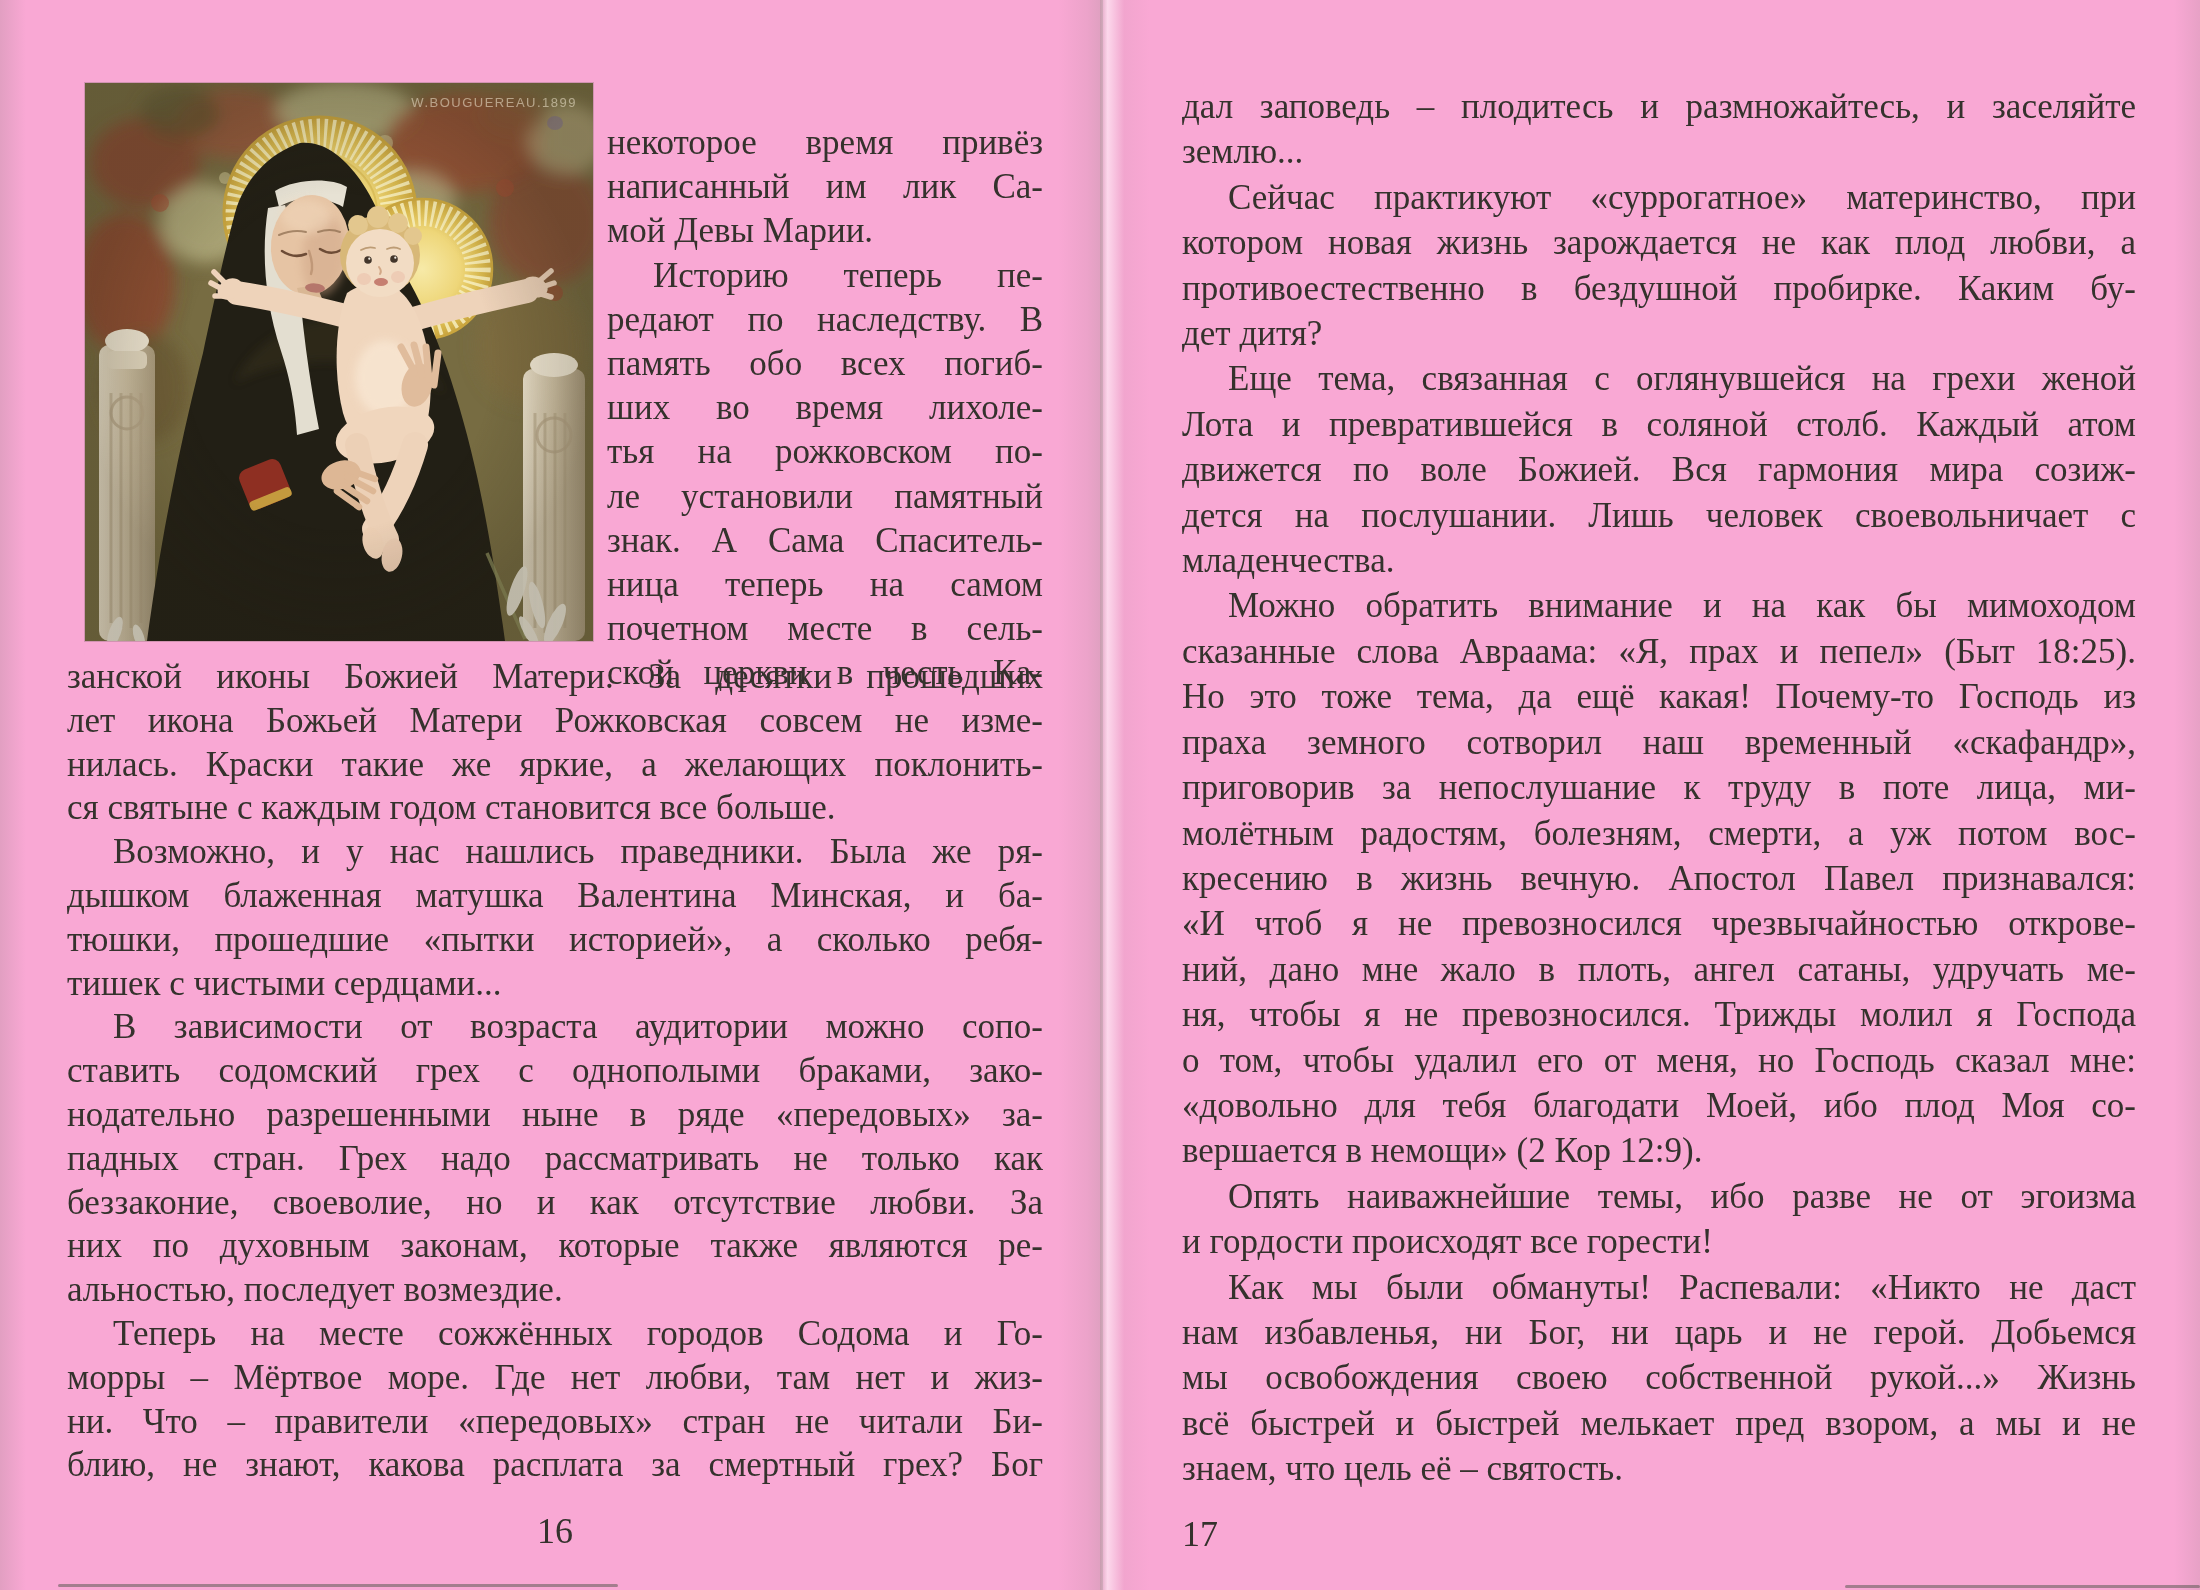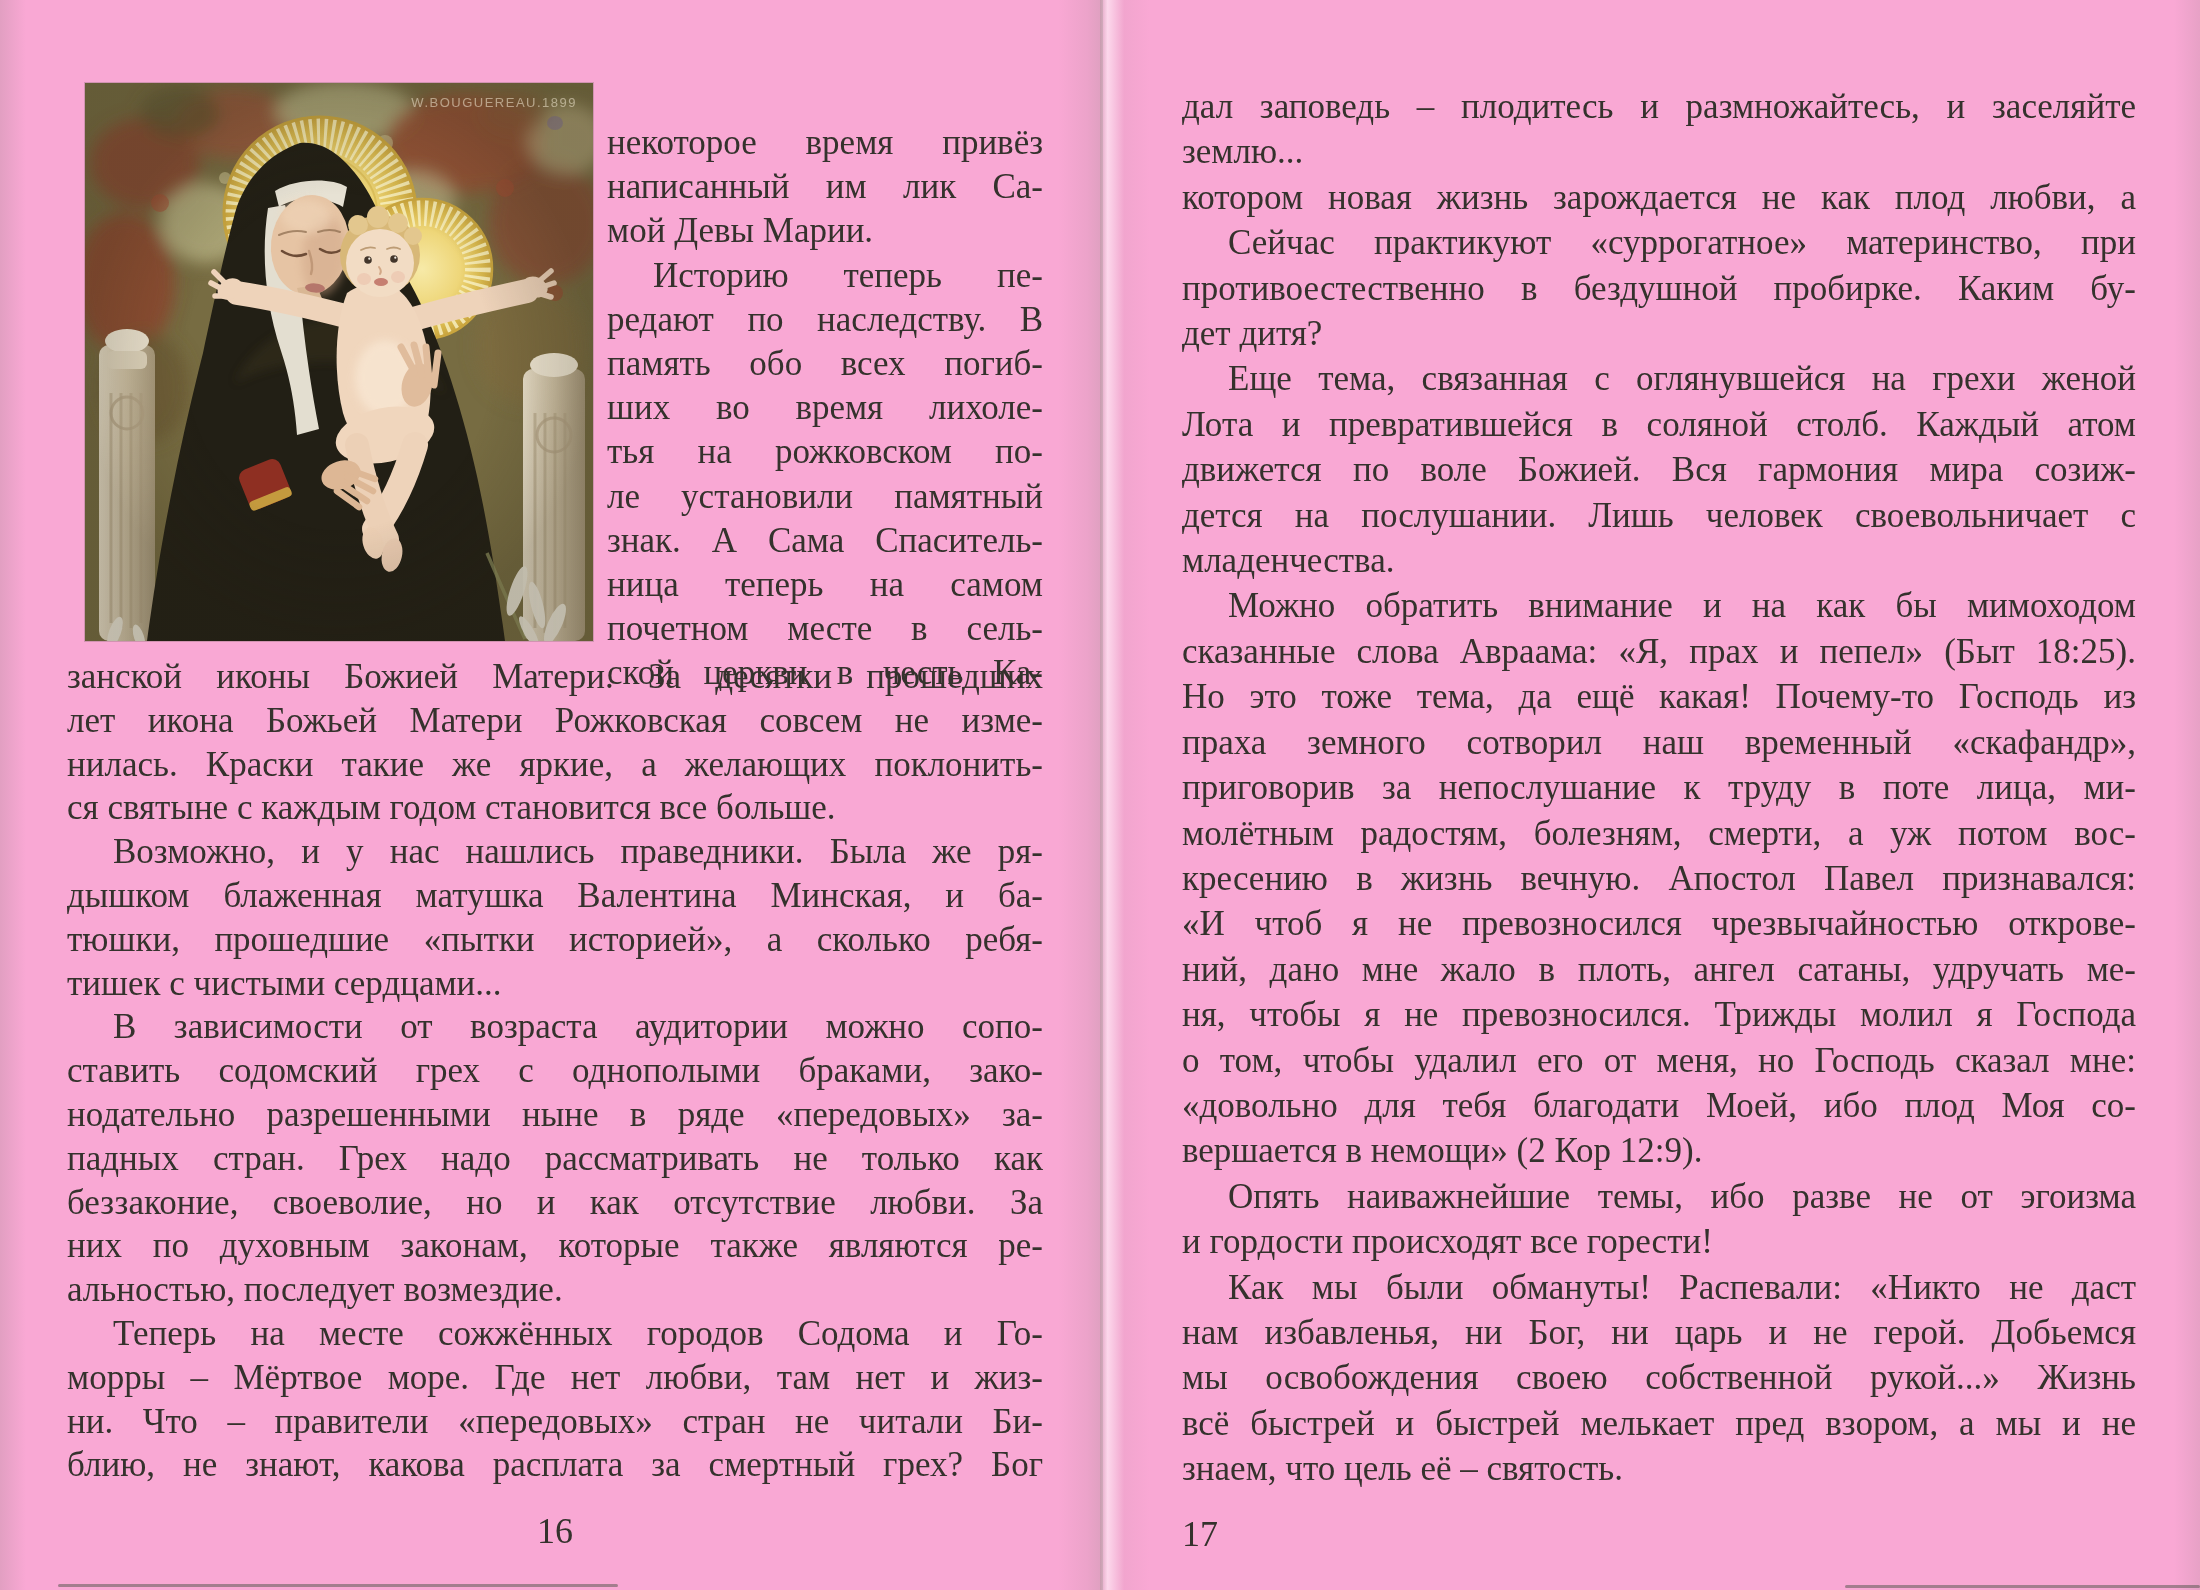--- a/index.html
+++ b/index.html
@@ -297,22 +297,22 @@
       <div class="line">морры – Мёртвое море. Где нет любви, там нет и жиз-</div>
       <div class="line">ни. Что – правители «передовых» стран не читали Би-</div>
       <div class="line">блию, не знают, какова расплата за смертный грех? Бог</div>
     </div>
 
   <div class="pagenum left">16</div>
 
   <div class="right-text">
       <div class="line">дал заповедь – плодитесь и размножайтесь, и заселяйте</div>
       <div class="line endline">землю...</div>
+      <div class="line indent">Сейчас практикуют «суррогатное» материнство, при</div>
       <div class="line">котором новая жизнь зарождается не как плод любви, а</div>
-      <div class="line indent">Сейчас практикуют «суррогатное» материнство, при</div>
       <div class="line">противоестественно в бездушной пробирке. Каким бу-</div>
       <div class="line endline">дет дитя?</div>
       <div class="line indent">Еще тема, связанная с оглянувшейся на грехи женой</div>
       <div class="line">Лота и превратившейся в соляной столб. Каждый атом</div>
       <div class="line">движется по воле Божией. Вся гармония мира созиж-</div>
       <div class="line">дется на послушании. Лишь человек своевольничает с</div>
       <div class="line endline">младенчества.</div>
       <div class="line indent">Можно обратить внимание и на как бы мимоходом</div>
       <div class="line">сказанные слова Авраама: «Я, прах и пепел» (Быт 18:25).</div>
       <div class="line">Но это тоже тема, да ещё какая! Почему-то Господь из</div>

